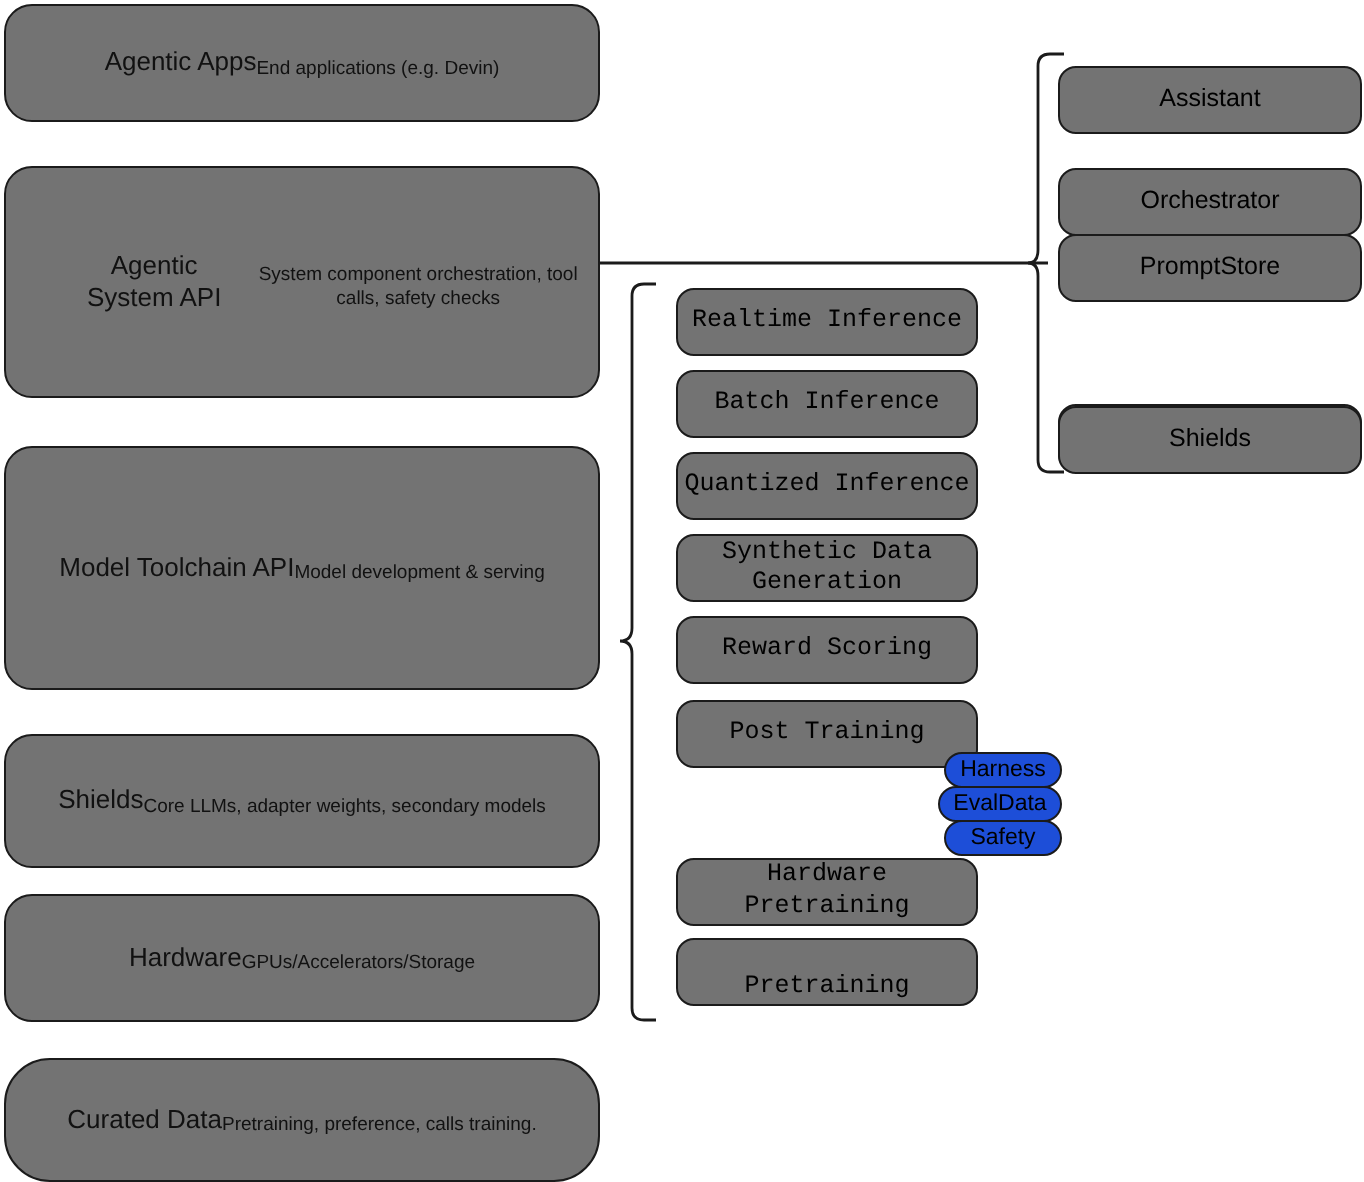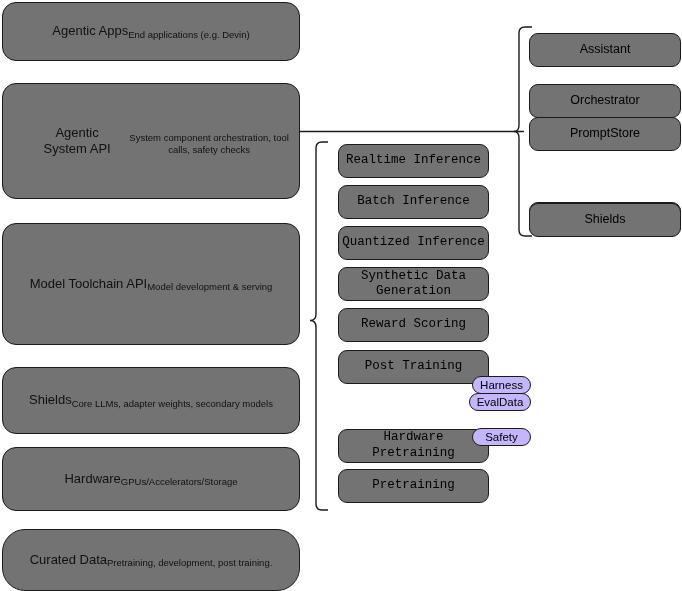--- a/index.html
+++ b/index.html
@@ -58,21 +58,21 @@
   }
   .right {
     left: 529px;
     width: 152px;
   }
   
   .pill {
     position: absolute;
     box-sizing: border-box;
     border: 1.4px solid #1b1b1b;
-    background: #c4b5fd;
+    background: #1d4ed8;
     border-radius: 999px;
     height: 18px;
     display: flex;
     align-items: center;
     justify-content: center;
     font-size: 11.5px;
     color: #000000;
     z-index: 5;
   }
   .brace, .connector {
@@ -122,21 +122,21 @@
     <div class="subtitle">Core LLMs, adapter weights, secondary models</div>
   </div>
 
   <div class="node layer" style="top:447px; height:64px;">
     <div class="title">Hardware</div>
     <div class="subtitle">GPUs/Accelerators/Storage</div>
   </div>
 
   <div class="node layer" style="top:529px; height:62px;border-radius:23px;">
     <div class="title">Curated Data</div>
-    <div class="subtitle">Pretraining, development, post training.</div>
+    <div class="subtitle">Pretraining, preference, calls training.</div>
   </div>
 
   <div class="node capsule mid" style="top:144px;">
     <span>Realtime Inference</span>
   </div>
   <div class="node capsule mid" style="top:185px;">
     <span>Batch Inference</span>
   </div>
   <div class="node capsule mid" style="top:226px;">
     <span>Quantized Inference</span>
@@ -146,31 +146,31 @@
   </div>
   <div class="node capsule mid" style="top:308px;">
     <span>Reward Scoring</span>
   </div>
   <div class="node capsule mid" style="top:350px;">
     <span>Post Training</span>
   </div>
   <div class="node capsule mid" style="top:429px;">
     <span>Hardware Pretraining</span>
   </div>
-  <div class="node capsule mid" style="top:469px;">
+  <div class="node capsule mid" style="top:469px;align-items:flex-end;">
     <span>Pretraining</span>
   </div>
 
   <div class="pill" style="left:472px; top:376px; width:59px;">
     <span>Harness</span>
   </div>
   <div class="pill" style="left:469px; top:393px; width:62px;">
     <span>EvalData</span>
   </div>
-  <div class="pill" style="left:472px; top:410px; width:59px;margin-top:18px;">
+  <div class="pill" style="left:472px; top:410px; width:59px;">
     <span>Safety</span>
   </div>
 
   <div class="node capsule right" style="top:33px;">
     <span>Assistant</span>
   </div>
   <div class="node capsule right" style="top:84px;">
     <span>Orchestrator</span>
   </div>
   <div class="node capsule right" style="top:117px;">

